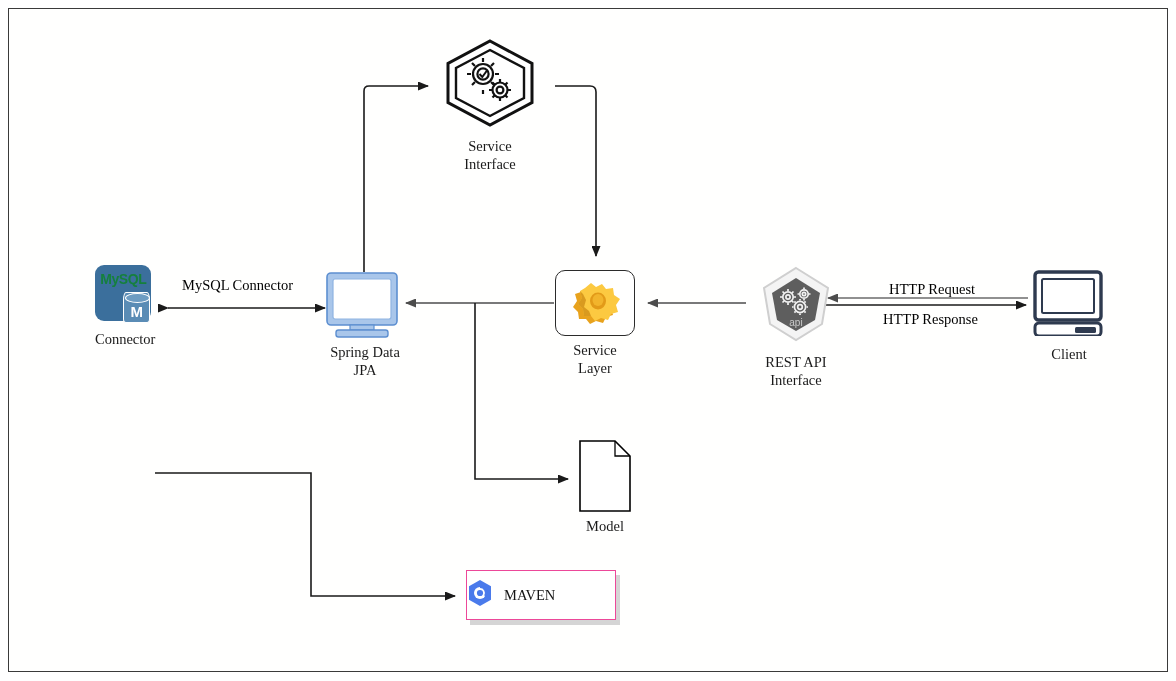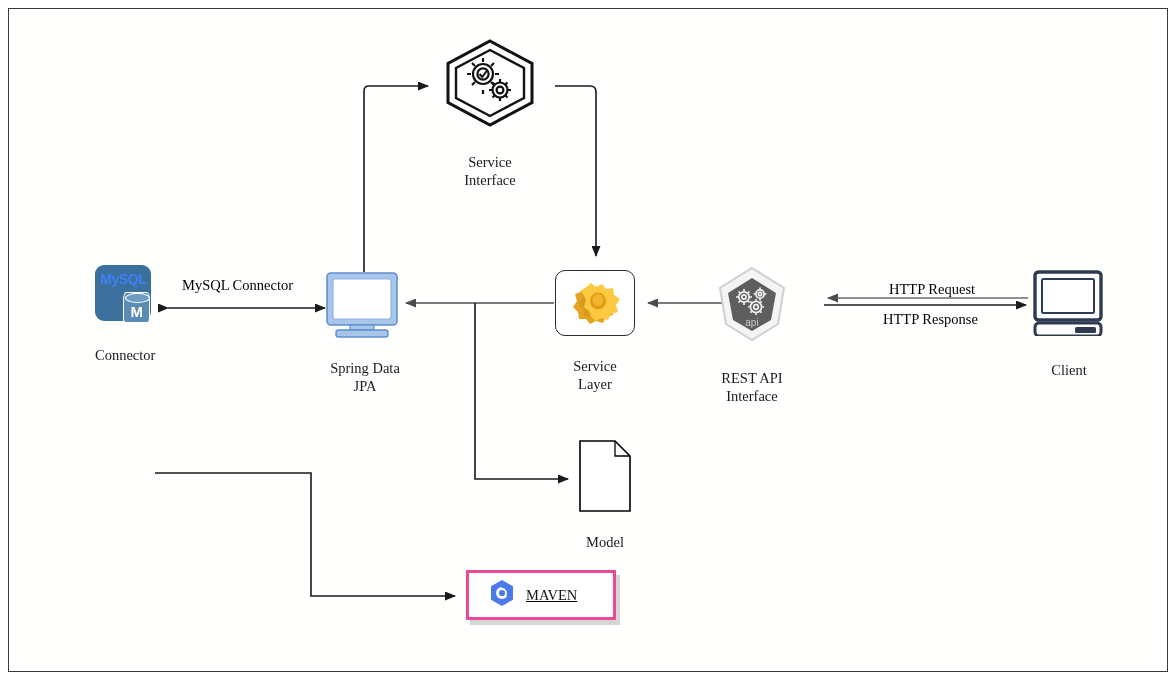--- a/index.html
+++ b/index.html
@@ -29,21 +29,21 @@
     width: 1176px; height: 681px;
     pointer-events: none;
   }
   .node {
     position: absolute;
     display: flex;
     flex-direction: column;
     align-items: center;
   }
   .node-label {
-    margin-top: 22px;
+    margin-top: 6px;
     font-family: "Liberation Serif", serif;
     font-size: 14.5px;
     color: #1a1a1a;
     text-align: center;
     line-height: 1.22;
     white-space: pre-line;
   }
   .edge-label {
     position: absolute;
     font-family: "Liberation Serif", serif;
@@ -58,21 +58,21 @@
     position: absolute; left: 0; top: 0;
     width: 56px; height: 56px;
     background: #3b6f9c;
     border-radius: 9px;
   }
   .mysql-text {
     position: absolute; left: 5px; top: 6px;
     width: 48px;
     font-family: "Liberation Sans", sans-serif;
     font-weight: bold; font-size: 14px;
-    color: #3b82f6; letter-spacing: -0.4px;
+    color: #15803d; letter-spacing: -0.4px;
   }
   .mysql-cyl {
     position: absolute; left: 28px; top: 27px;
     width: 27px; height: 31px;
     background: #5a8cb5;
     border-radius: 3px 3px 3px 3px / 8px 8px 4px 4px;
     border: 1.6px solid #ffffff;
   }
   .mysql-cyl::before {
     content: "";
@@ -105,27 +105,26 @@
 
   
   .doc { position: relative; width: 52px; height: 72px; }
 
   
   .maven-card {
     position: absolute;
     left: 466px; top: 570px;
     width: 150px; height: 50px;
     background: #ffffff;
-    border: 3px solid #ec4899;
+    border: 1px solid #ec4899;
     box-shadow: 4px 5px 0 0 rgba(190,190,190,0.65);
     display: flex;
     align-items: center;
-    padding-left: 20px;
+    padding-left: 0;
     gap: 11px;
-    text-decoration: underline;
   }
   .maven-text {
     font-family: "Liberation Serif", serif;
     font-size: 14.5px;
     color: #141414;
   }
 </style>
 </head>
 <body>
 
@@ -241,21 +240,21 @@
             <ellipse cx="27" cy="22" rx="5.5" ry="6" fill="#f2b42c"></ellipse>
             <path d="M9,13 L11,20 L7,26 L12,31 L13,38 L20,38 L18,33 L13,29 L15,22 L12,16 Z" fill="#d08f16" opacity="0.8"></path>
           </g>
         </svg>
       </div>
     </div>
     <div class="node-label">Service
 Layer</div>
   </div>
 
-  <div class="node" style="left:712px; top:266px;">
+  <div class="node" style="left:756px; top:266px;">
     <div>
       <svg width="80" height="78" viewBox="0 0 80 78">
         <polygon points="40,2 72,22 66,58 40,74 14,58 8,22" fill="#f4f4f4" stroke="#cfcfcf" stroke-width="2"></polygon>
         <polygon points="40,12 64,27 59,54 40,65 21,54 16,27" fill="#5e5e5e"></polygon>
         <g stroke="#f2f2f2" stroke-width="1.7" fill="none">
           <circle cx="32" cy="31" r="5.2"></circle>
             <circle cx="32" cy="31" r="2.1"></circle>
           <path d="M32,25 L32,23 M32,37 L32,39 M26,31 L24,31 M38,31 L40,31
                    M28,27 L26.5,25.5 M36,35 L37.5,36.5 M28,35 L26.5,36.5 M36,27 L37.5,25.5"></path>
           <circle cx="48" cy="28" r="4.2"></circle>

